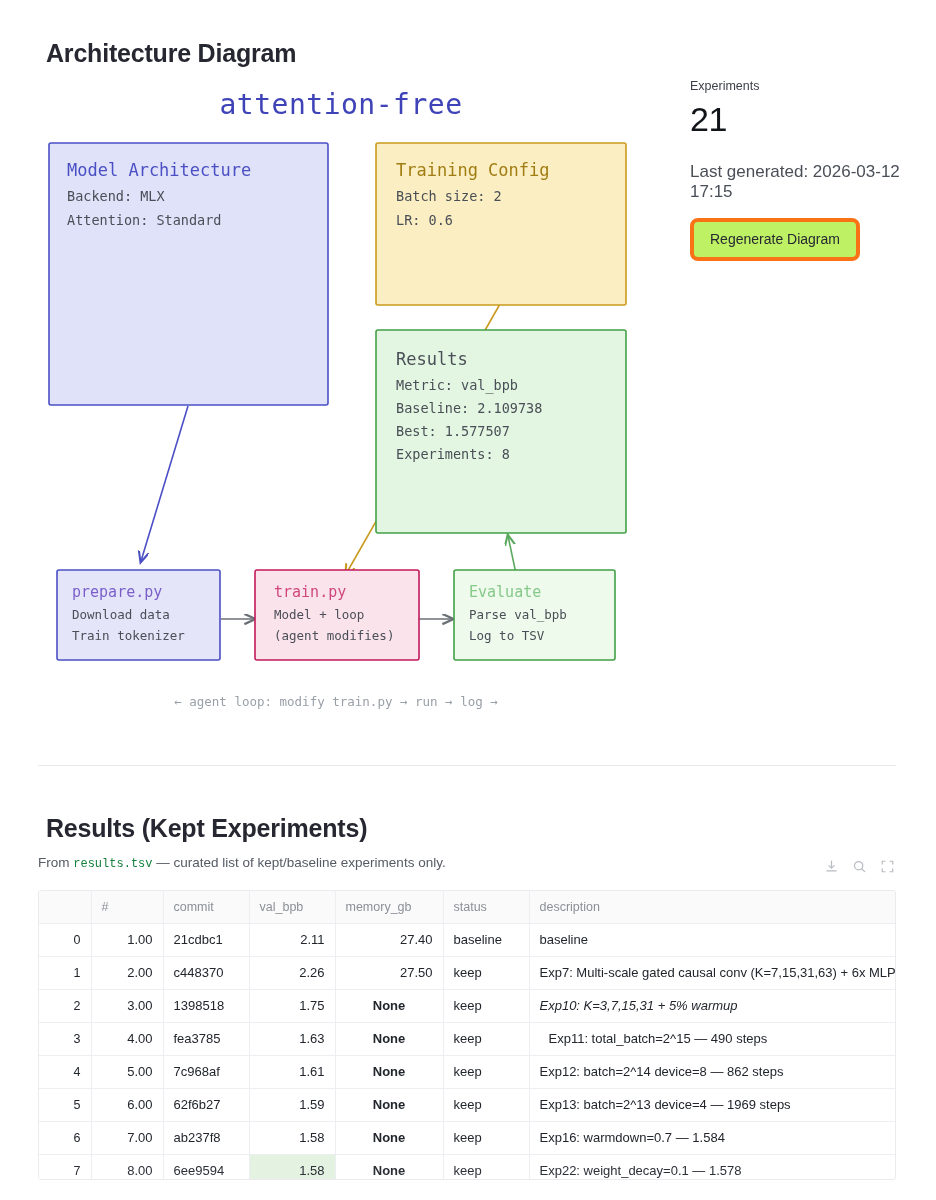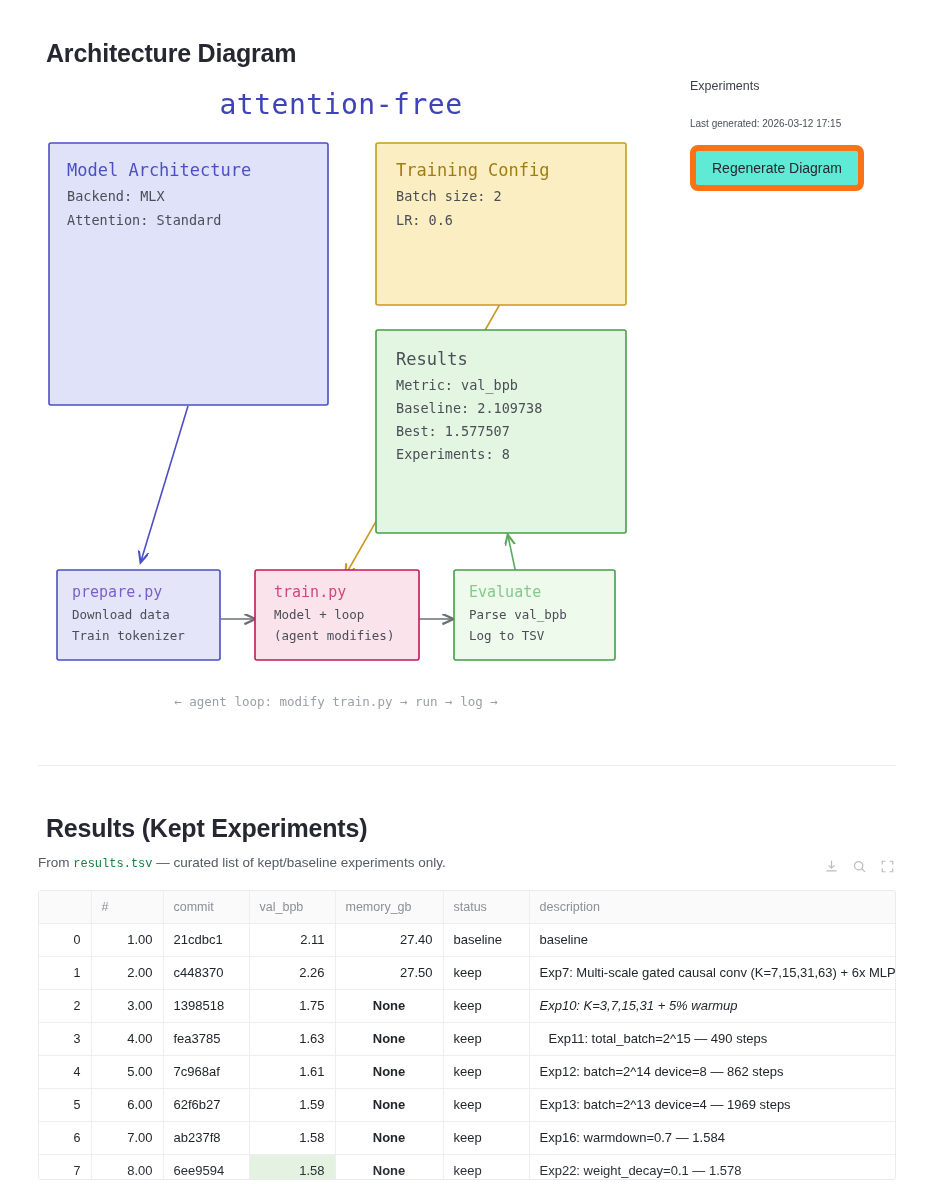--- a/index.html
+++ b/index.html
@@ -49,32 +49,32 @@
   .metric-value {
     font-size: 34px;
     font-weight: 400;
     color: #111418;
     line-height: 1.25;
     letter-spacing: -0.5px;
     margin: 0;
   }
   .metric-caption {
     margin-top: 22px;
-    font-size: 10px;
+    font-size: 17px;
     color: #4a4f57;
   }
   .regen-btn {
     margin-top: 16px;
     display: inline-block;
     padding: 9px 16px;
     font-size: 14px;
     font-family: "Liberation Sans", sans-serif;
     color: #262730;
-    background: #5eead4;
-    border: 6px solid #f97316;
+    background: #bef264;
+    border: 4px solid #f97316;
     border-radius: 8px;
     cursor: pointer;
     line-height: 1.2;
   }
 
   
   .divider {
     position: absolute;
     left: 38px; top: 765px;
     width: 858px; height: 1px;
@@ -243,20 +243,21 @@
         <text x="431" y="545" font-family="DejaVu Sans Mono, Liberation Mono, monospace" font-size="12.5" fill="#4a4f57">Parse val_bpb</text>
         <text x="431" y="566" font-family="DejaVu Sans Mono, Liberation Mono, monospace" font-size="12.5" fill="#4a4f57"> Log to TSV</text>
       </g>
 
       <text x="298" y="632" text-anchor="middle" font-family="DejaVu Sans Mono, Liberation Mono, monospace" font-size="12.5" fill="#9aa0a8">← agent loop: modify train.py → run → log →</text>
     </svg>
   </div>
 
   <div class="metric-panel">
     <div class="metric-label">Experiments</div>
+    <div class="metric-value">21</div>
     <div class="metric-caption">Last generated: 2026-03-12 17:15</div>
     <button class="regen-btn">Regenerate Diagram</button>
   </div>
 
   <div class="divider"></div>
 
   <h1 class="section-title" id="results-title">Results (Kept Experiments)</h1>
 
   <div class="results-caption">
     <span>From</span>

